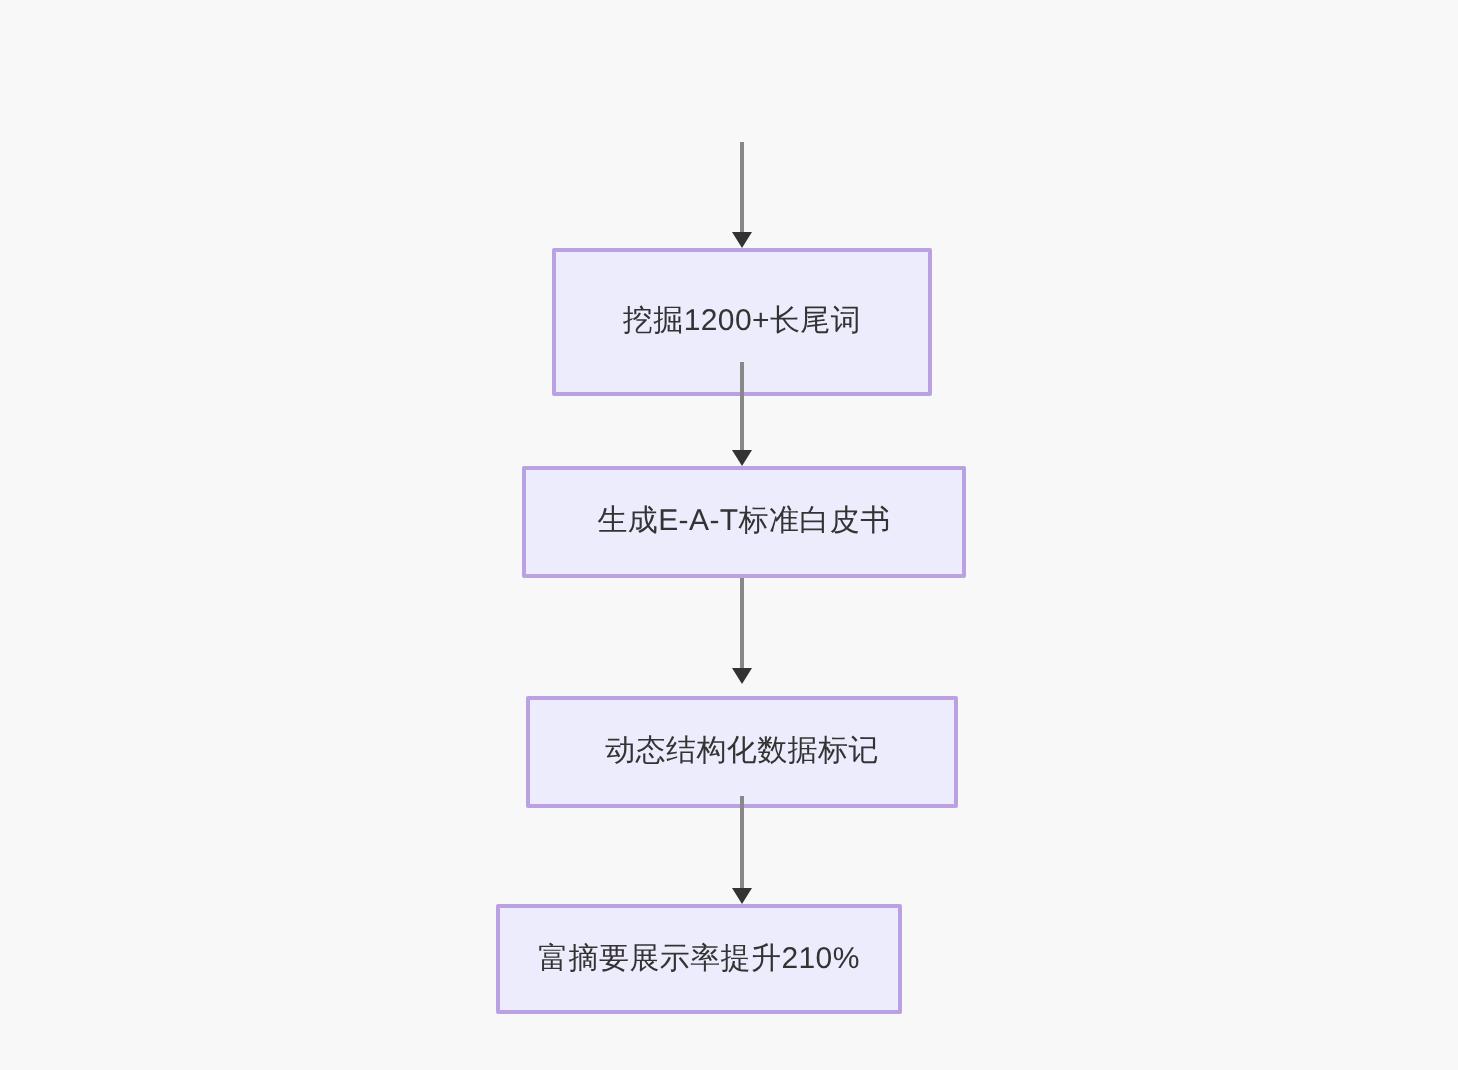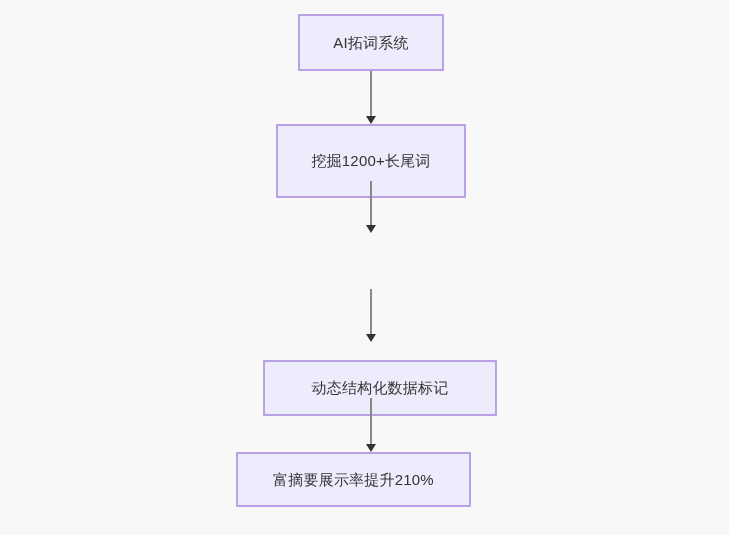--- a/index.html
+++ b/index.html
@@ -57,50 +57,50 @@
     border-left: 5px solid transparent;
     border-right: 5px solid transparent;
     border-top: 8px solid #333333;
   }
 </style>
 </head>
 <body>
 
 <div id="diagram-canvas">
 
-  <div class="node" style="left:298px; top:14px; width:146px; height:57px;">
-    <span class="node-label">AI拓词系统</span>
-  </div>
 
   <div class="edge" style="left:371px; top:71px;">
     <div class="edge-line" style="height:45px;"></div>
     <div class="edge-arrow" style="top:45px;"></div>
   </div>
 
   <div class="node" style="left:276px; top:124px; width:190px; height:74px;">
     <span class="node-label">挖掘1200+长尾词</span>
   </div>
 
   <div class="edge" style="left:371px; top:181px;">
     <div class="edge-line" style="height:44px;"></div>
     <div class="edge-arrow" style="top:44px;"></div>
   </div>
 
+  <div class="node" style="left:261px; top:233px; width:222px; height:56px;">
+    <span class="node-label">生成E-A-T标准白皮书</span>
+  </div>
 
   <div class="edge" style="left:371px; top:289px;">
     <div class="edge-line" style="height:45px;"></div>
     <div class="edge-arrow" style="top:45px;"></div>
   </div>
 
-  <div class="node" style="left:263px; top:360px; width:234px; height:56px;">
+  <div class="node" style="left:263px; top:348px; width:216px; height:56px;">
     <span class="node-label">动态结构化数据标记</span>
   </div>
 
   <div class="edge" style="left:371px; top:398px;">
     <div class="edge-line" style="height:46px;"></div>
     <div class="edge-arrow" style="top:46px;"></div>
   </div>
 
-  <div class="node" style="left:236px; top:452px; width:235px; height:55px;">
+  <div class="node" style="left:248px; top:452px; width:203px; height:55px;">
     <span class="node-label">富摘要展示率提升210%</span>
   </div>
 
 </div>
 
 </body></html>

